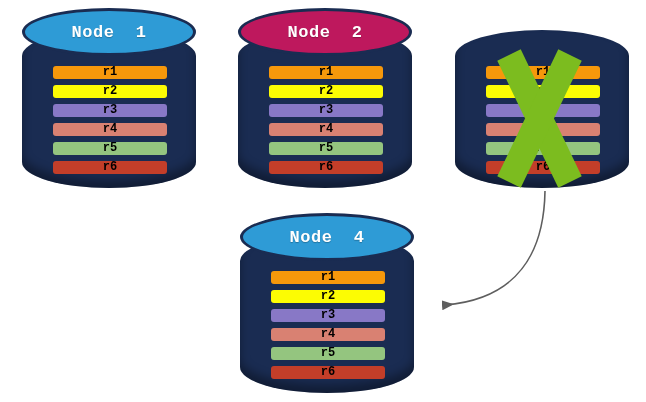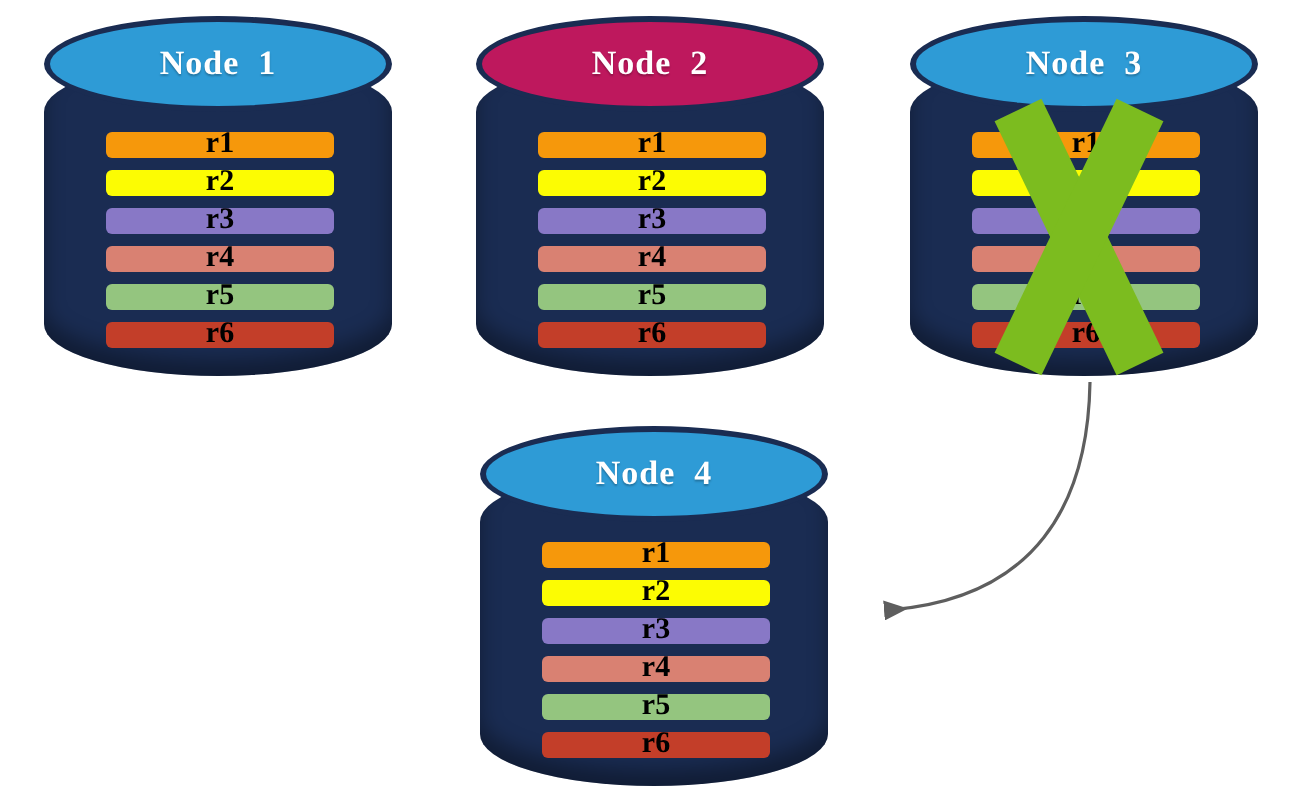--- a/index.html
+++ b/index.html
@@ -1,21 +1,21 @@
 <!DOCTYPE html>
 <html><head>
 <meta charset="utf-8">
 <style>
   html,body{margin:0;padding:0;background:#ffffff;}
   #canvas{
     position:relative;
     width:646px;height:402px;
     background:#ffffff;
     overflow:hidden;
-    font-family:Liberation Serif, serif;
+    font-family:Liberation Mono, monospace;
   }
   .node{position:absolute;width:174px;height:180px;}
   .cyl-body{
     position:absolute;left:0;right:0;top:22px;bottom:0;
     border-radius:50% / 26px;
     box-shadow:inset 0 -8px 10px rgba(0,0,0,0.35);
   }
   .cyl-top{
     position:absolute;left:0;right:0;top:0;height:48px;
     border-radius:50%;
@@ -26,21 +26,21 @@
   }
   .node-label{
     color:#ffffff;font-weight:bold;font-size:17px;
     white-space:pre;letter-spacing:0.5px;
     text-shadow:0 1px 1px rgba(0,0,0,0.25);
   }
   .bars{position:absolute;left:31px;top:58px;width:114px;z-index:3;}
   .bar{
     height:13px;margin-bottom:6px;border-radius:3px;
     display:flex;align-items:center;justify-content:center;
-    font-size:15px;font-weight:bold;color:#000000;
+    font-size:12px;font-weight:bold;color:#000000;
     line-height:13px;
   }
   .x-overlay{
     position:absolute;left:42px;top:42px;width:85px;height:137px;
     overflow:visible;z-index:6;
   }
   #arrow-layer{
     position:absolute;left:0;top:0;width:646px;height:402px;
     z-index:5;pointer-events:none;
   }
@@ -75,23 +75,20 @@
       <div class="bar" style="background-color: rgb(252, 252, 3);">r2</div>
       <div class="bar" style="background-color: rgb(136, 120, 198);">r3</div>
       <div class="bar" style="background-color: rgb(217, 129, 114);">r4</div>
       <div class="bar" style="background-color: rgb(148, 197, 127);">r5</div>
       <div class="bar" style="background-color: rgb(195, 62, 41);">r6</div>
     </div>
   </div>
 
   <div class="node" style="left:455px;top:8px;">
     <div class="cyl-body" style="background-color: rgb(26, 44, 82);"></div>
-    <div class="cyl-top" style="background-color: rgb(46, 155, 214); border-color: rgb(26, 44, 82);">
-      <span class="node-label">Node  3</span>
-    </div>
     <div class="bars">
       <div class="bar" style="background-color: rgb(246, 152, 11);">r1</div>
       <div class="bar" style="background-color: rgb(252, 252, 3);">r2</div>
       <div class="bar" style="background-color: rgb(136, 120, 198);">r3</div>
       <div class="bar" style="background-color: rgb(217, 129, 114);">r4</div>
       <div class="bar" style="background-color: rgb(148, 197, 127);">r5</div>
       <div class="bar" style="background-color: rgb(195, 62, 41);">r6</div>
     </div>
     <svg class="x-overlay" viewBox="0 0 85 137" style="color: rgb(124, 188, 31);">
       <line x1="12" y1="5" x2="73" y2="132" stroke="currentColor" stroke-width="26" stroke-linecap="butt"></line>

